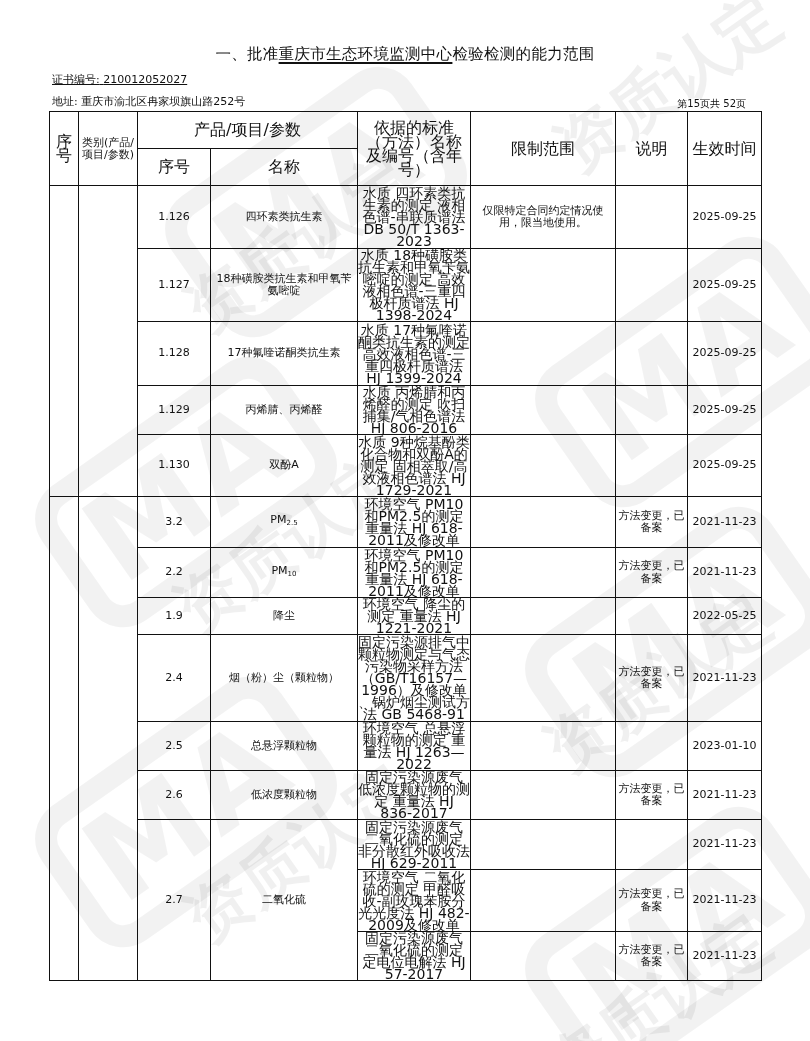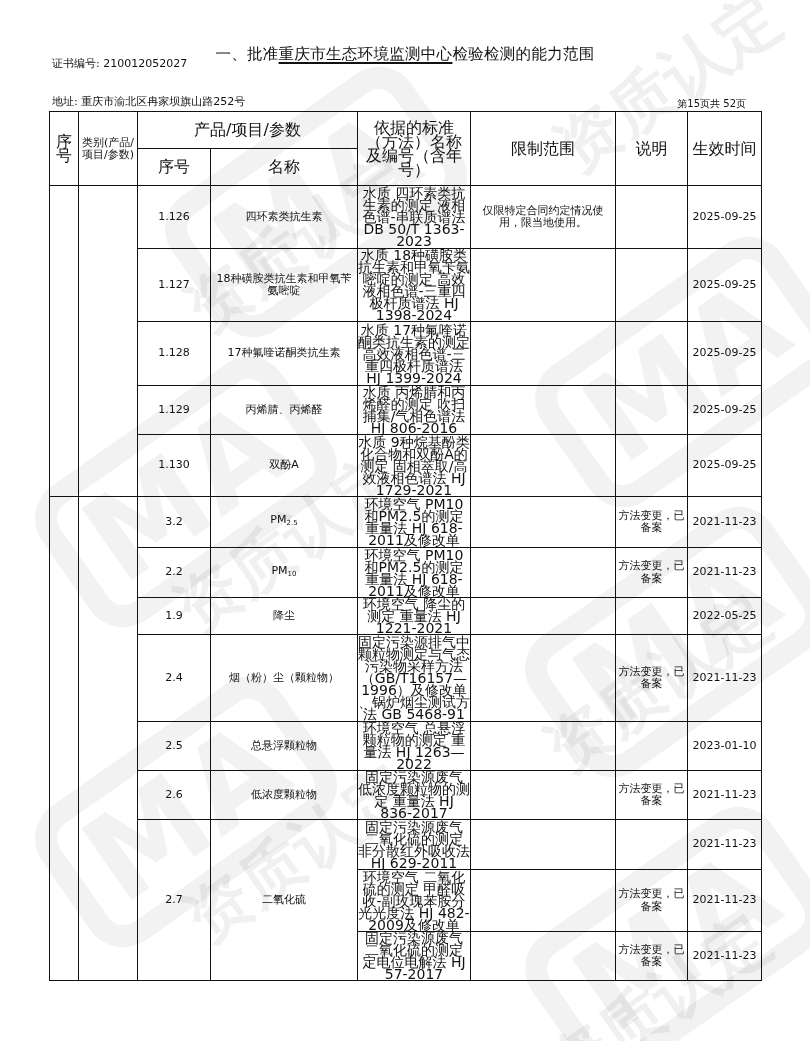--- a/index.html
+++ b/index.html
@@ -29,21 +29,21 @@
 <div class="wm wm-ma" style="left:530px;top:560px;">MA</div>
 <div class="wm wm-txt" style="left:530px;top:640px;">资质认定</div>
 <div class="wm wm-ma" style="left:40px;top:730px;">MA</div>
 <div class="wm wm-txt" style="left:170px;top:810px;">资质认定</div>
 <div class="wm wm-ma" style="left:530px;top:860px;">MA</div>
 <div class="wm wm-txt" style="left:530px;top:960px;">资质认定</div>
 
 <div class="title">
   <span>一、批准</span><span class="u">重庆市生态环境监测中心</span><span>检验检测的能力范围</span>
 </div>
-<div class="meta" style="top:56px;">
+<div class="meta" style="top:72px;text-decoration:underline;">
   <span>证书编号:</span>
   <span>210012052027</span>
 </div>
 <div class="meta" style="top:94px;">
   <span>地址:</span>
   <span>重庆市渝北区冉家坝旗山路252号</span>
 </div>
 <div class="page">第15页共 52页</div>
 
 <table>

